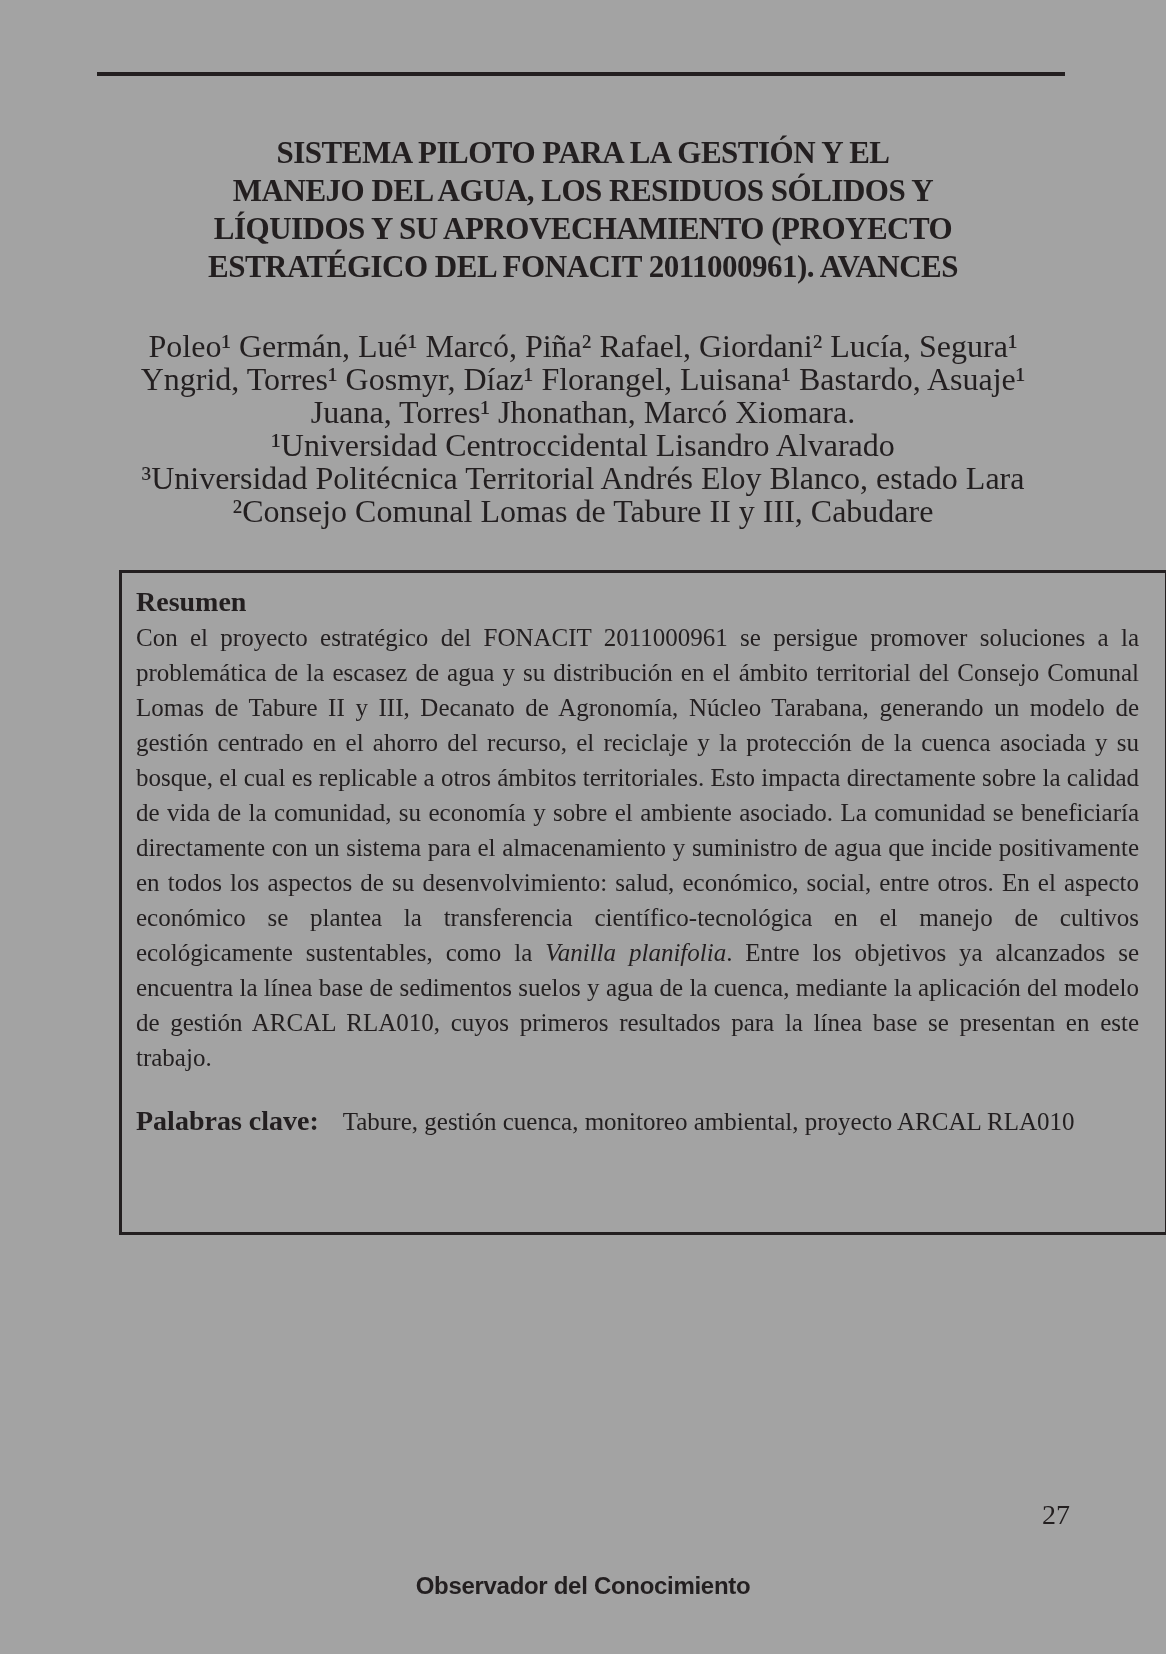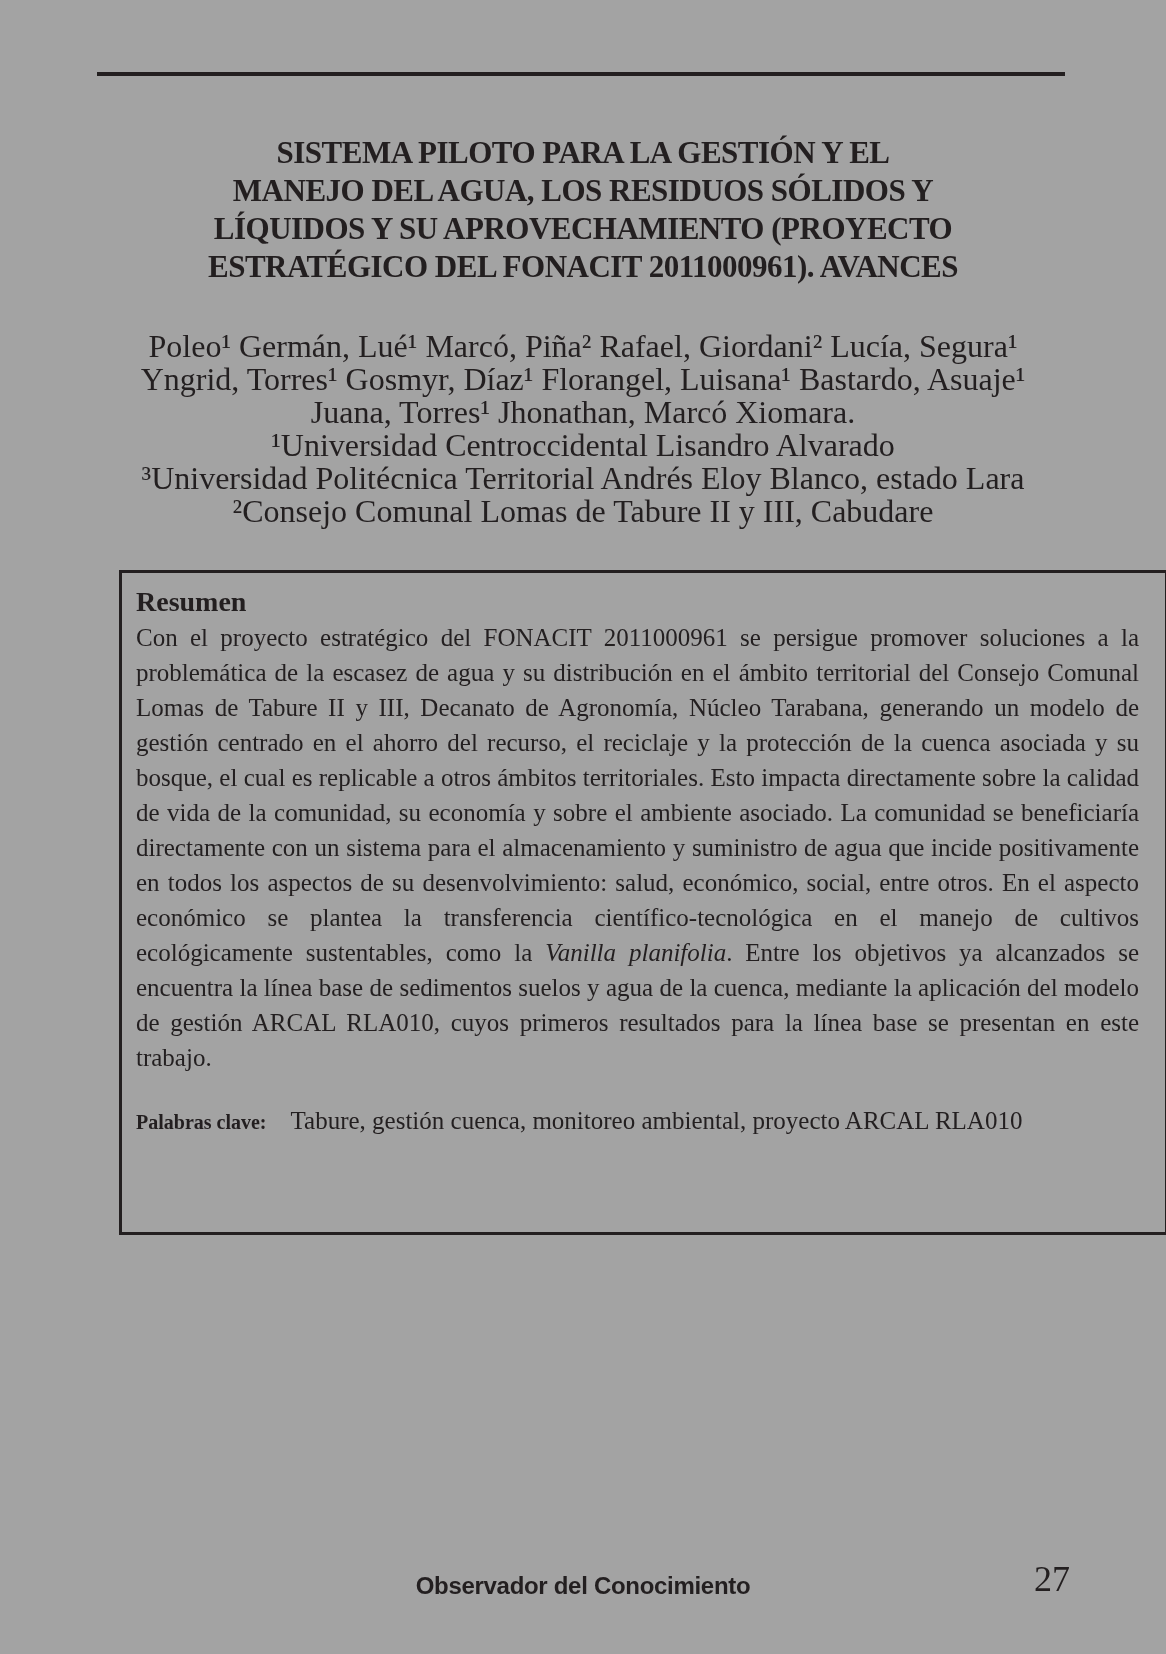--- a/index.html
+++ b/index.html
@@ -70,39 +70,39 @@
     font-style: italic;
   }
   .keywords-line {
     margin: 28px 0 0 0;
     font-size: 25px;
     line-height: 35px;
     text-align: justify;
   }
   .keywords-label {
     font-weight: bold;
-    font-size: 20px;
+    font-size: 28px;
     margin-right: 24px;
   }
   .footer-journal {
     position: absolute;
     left: 0;
     right: 0;
     top: 1572px;
     text-align: center;
     font-family: "Liberation Sans", sans-serif;
     font-weight: bold;
     font-size: 24px;
     letter-spacing: -0.3px;
   }
   .footer-page-number {
     position: absolute;
-    top: 1558px;
+    top: 1499px;
     right: 96px;
-    font-size: 36px;
+    font-size: 28px;
     margin-left: 8px;
   }
 </style>
 </head>
 <body>
 
 <div class="page">
 
   <div class="top-rule"></div>
 

